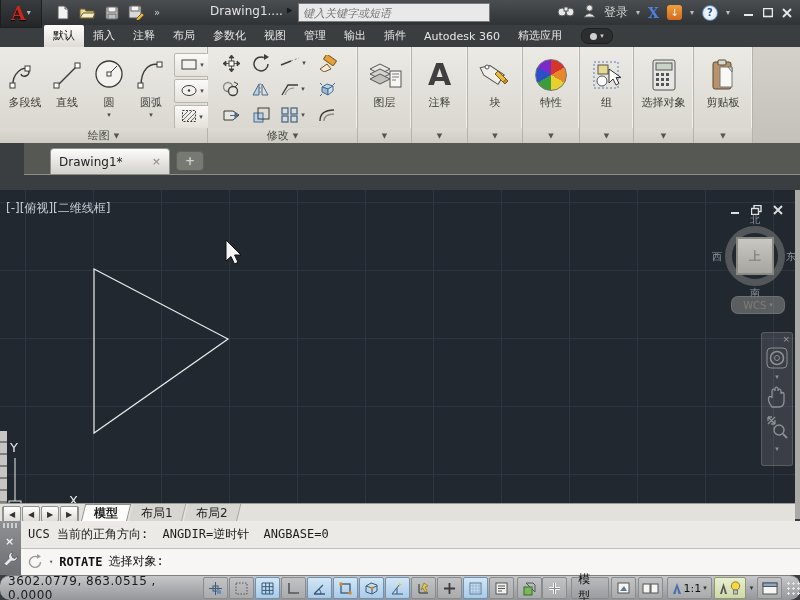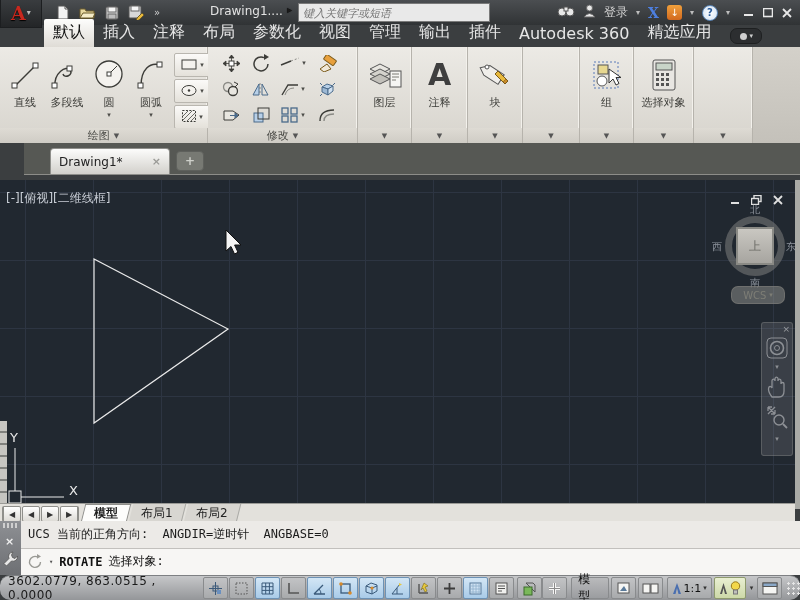--- a/index.html
+++ b/index.html
@@ -31,21 +31,21 @@
   .comm-center{width:15px;height:15px;background:linear-gradient(#f0a03c,#d2691e);
     border-radius:3px;color:#fff;font-size:10px;display:flex;align-items:center;justify-content:center;}
   .help-circ{width:14px;height:14px;border-radius:50%;background:radial-gradient(#ffffff,#cfe0f2);
     border:1px solid #5c87b8;color:#2a5c9c;font-size:10px;font-weight:bold;
     display:flex;align-items:center;justify-content:center;}
   .winbtns{display:flex;gap:9px;margin-left:6px;align-items:center;}
   .winbtns svg{display:block;}
   
   .tabrow{left:0;top:25px;width:800px;height:22px;background:#3b3e40;display:flex;
     align-items:flex-end;padding-left:44px;box-sizing:border-box;}
-  .rtab{color:#e6e6e6;font-size:16px;padding:3px 9px 4px;cursor:default;}
+  .rtab{color:#e6e6e6;font-size:11px;padding:3px 9px 4px;cursor:default;}
   .rtab.active{background:linear-gradient(#fdfdfc,#dfdcd6);color:#111;border-radius:2px 2px 0 0;}
   .ribbon-opt{margin-left:10px;margin-bottom:3px;width:30px;height:14px;background:#2c2e30;
     border:1px solid #1e2021;border-radius:7px;display:flex;align-items:center;justify-content:center;gap:3px;}
   .ribbon-opt .dot{width:7px;height:7px;border-radius:50%;background:#cfcfcf;}
   .ribbon-opt .c{color:#cfcfcf;font-size:7px;}
   
   .ribbon{left:0;top:47px;width:800px;height:96px;background:#dcd9d2;display:flex;}
   .panel{position:relative;height:96px;border-right:1px solid #b6b3ac;box-shadow:inset -1px 0 0 #f3f1ec;
     background:linear-gradient(#eceae5,#d7d4cd);box-sizing:border-box;}
   .panel-label{position:absolute;left:0;bottom:0;width:100%;height:15px;font-size:11px;color:#4a4a46;
@@ -78,21 +78,21 @@
     border-bottom:1px solid #8d8d89;margin-left:24px;}
   .ftab{position:absolute;left:26px;top:5px;width:120px;height:26px;
     background:linear-gradient(#fcfcfb,#d2d0cb);border:1px solid #8f8f8b;border-bottom:none;
     border-radius:4px 4px 0 0;display:flex;align-items:center;justify-content:space-between;
     padding:0 8px;box-sizing:border-box;font-size:12px;color:#222;}
   .ftab .x{color:#9a9a96;font-size:11px;font-weight:bold;}
   .newtab{position:absolute;left:152px;top:8px;width:26px;height:18px;background:#777973;
     border:1px solid #5e605c;border-radius:4px;display:flex;align-items:center;justify-content:center;
     color:#cfd1cb;font-size:12px;font-weight:bold;}
   
-  .canvas{left:0;top:180px;width:795px;height:329px;background-color:#212830;
+  .canvas{left:0;top:190px;width:795px;height:329px;background-color:#212830;
     background-image:linear-gradient(to right,#2d3542 1px,transparent 1px),
                      linear-gradient(to bottom,#2d3542 1px,transparent 1px);
     background-size:68px 68px;background-position:25px 12px;
     border-right:5px solid #a9aaa6;box-sizing:content-box;overflow:hidden;}
   .vp-label{position:absolute;left:6px;top:10px;color:#c9ced6;font-size:12px;}
   .vp-winbtns{position:absolute;right:12px;top:10px;display:flex;gap:11px;align-items:center;}
   .viewcube{position:absolute;left:723px;top:34px;width:64px;height:64px;}
   .vc-ring{position:absolute;left:2px;top:2px;width:60px;height:60px;border-radius:50%;
     border:7px solid rgba(125,125,125,0.55);box-sizing:border-box;}
   .vc-center{position:absolute;left:13px;top:13px;width:38px;height:38px;background:linear-gradient(#c9c7c1,#a7a5a0);
@@ -247,37 +247,37 @@
     <span class="c">▾</span>
   </span>
 </div>
 
 <div class="abs ribbon">
 
   <div class="panel drawpanel">
     <div class="drawtools">
       <div class="bigbtn">
         <span class="iconwrap">
+            <svg width="34" height="30">
+              <path d="M5,25 C4,12 16,4 20,9 C24,14 14,18 13,13" fill="none" stroke="#3c3c38" stroke-width="1.4"></path>
+              <rect x="2" y="22" width="5" height="5" fill="#fff" stroke="#3c3c38"></rect>
+              <rect x="17" y="5" width="5" height="5" fill="#fff" stroke="#3c3c38"></rect>
+            </svg>
+          </span>
+        <span class="lbl">多段线</span>
+      </div>
+      <div class="bigbtn">
+        <span class="iconwrap">
             <svg width="30" height="30">
               <line x1="5" y1="25" x2="25" y2="5" stroke="#3c3c38" stroke-width="1.4"></line>
               <rect x="2" y="22" width="5" height="5" fill="#fff" stroke="#3c3c38"></rect>
               <rect x="23" y="2" width="5" height="5" fill="#fff" stroke="#3c3c38"></rect>
             </svg>
           </span>
         <span class="lbl">直线</span>
-      </div>
-      <div class="bigbtn">
-        <span class="iconwrap">
-            <svg width="34" height="30">
-              <path d="M5,25 C4,12 16,4 20,9 C24,14 14,18 13,13" fill="none" stroke="#3c3c38" stroke-width="1.4"></path>
-              <rect x="2" y="22" width="5" height="5" fill="#fff" stroke="#3c3c38"></rect>
-              <rect x="17" y="5" width="5" height="5" fill="#fff" stroke="#3c3c38"></rect>
-            </svg>
-          </span>
-        <span class="lbl">多段线</span>
       </div>
       <div class="bigbtn">
         <span class="iconwrap">
             <svg width="34" height="34">
               <circle cx="17" cy="17" r="13" fill="#f4f2ee" stroke="#3c3c38" stroke-width="1.3"></circle>
               <line x1="17" y1="17" x2="25" y2="9" stroke="#3c3c38"></line>
               <rect x="15" y="15" width="4" height="4" fill="#fff" stroke="#3c3c38"></rect>
             </svg>
           </span>
         <span class="lbl">圆</span>
@@ -454,20 +454,26 @@
           </svg>
         </span>
       <span class="lbl">块</span>
     </div>
     <div class="panel-label">
         <span class="pa">▼</span>
       </div>
   </div>
 
   <div class="panel bigpanel" style="width:57px">
+    <div class="bigbtn">
+      <span class="iconwrap">
+          <span class="colorwheel"></span>
+        </span>
+      <span class="lbl">特性</span>
+    </div>
     <div class="panel-label">
         <span class="pa">▼</span>
       </div>
   </div>
 
   <div class="panel bigpanel" style="width:54px">
     <div class="bigbtn">
       <span class="iconwrap">
           <svg width="32" height="32">
             <rect x="3" y="3" width="24" height="26" fill="none" stroke="#5a7ab8" stroke-dasharray="2 2"></rect>
@@ -503,20 +509,31 @@
           </svg>
         </span>
       <span class="lbl">选择对象</span>
     </div>
     <div class="panel-label">
         <span class="pa">▼</span>
       </div>
   </div>
 
   <div class="panel bigpanel" style="width:59px">
+    <div class="bigbtn">
+      <span class="iconwrap">
+          <svg width="26" height="32">
+            <rect x="3" y="3" width="18" height="27" rx="2" fill="#b8926a" stroke="#5a4a2a"></rect>
+            <rect x="8" y="1" width="8" height="5" rx="1" fill="#d8d8d4" stroke="#5a4a2a"></rect>
+            <path d="M10,8 h12 v20 h-12 z" fill="#f8f8f6" stroke="#777"></path>
+            <path d="M18,8 h4 v5 z" fill="#d8d8d4" stroke="#777"></path>
+          </svg>
+        </span>
+      <span class="lbl">剪贴板</span>
+    </div>
     <div class="panel-label">
         <span class="pa">▼</span>
       </div>
   </div>
 
   <div class="ribbon-fill"></div>
 </div>
 
 <div class="abs filetabs">
   <div class="ftab">

